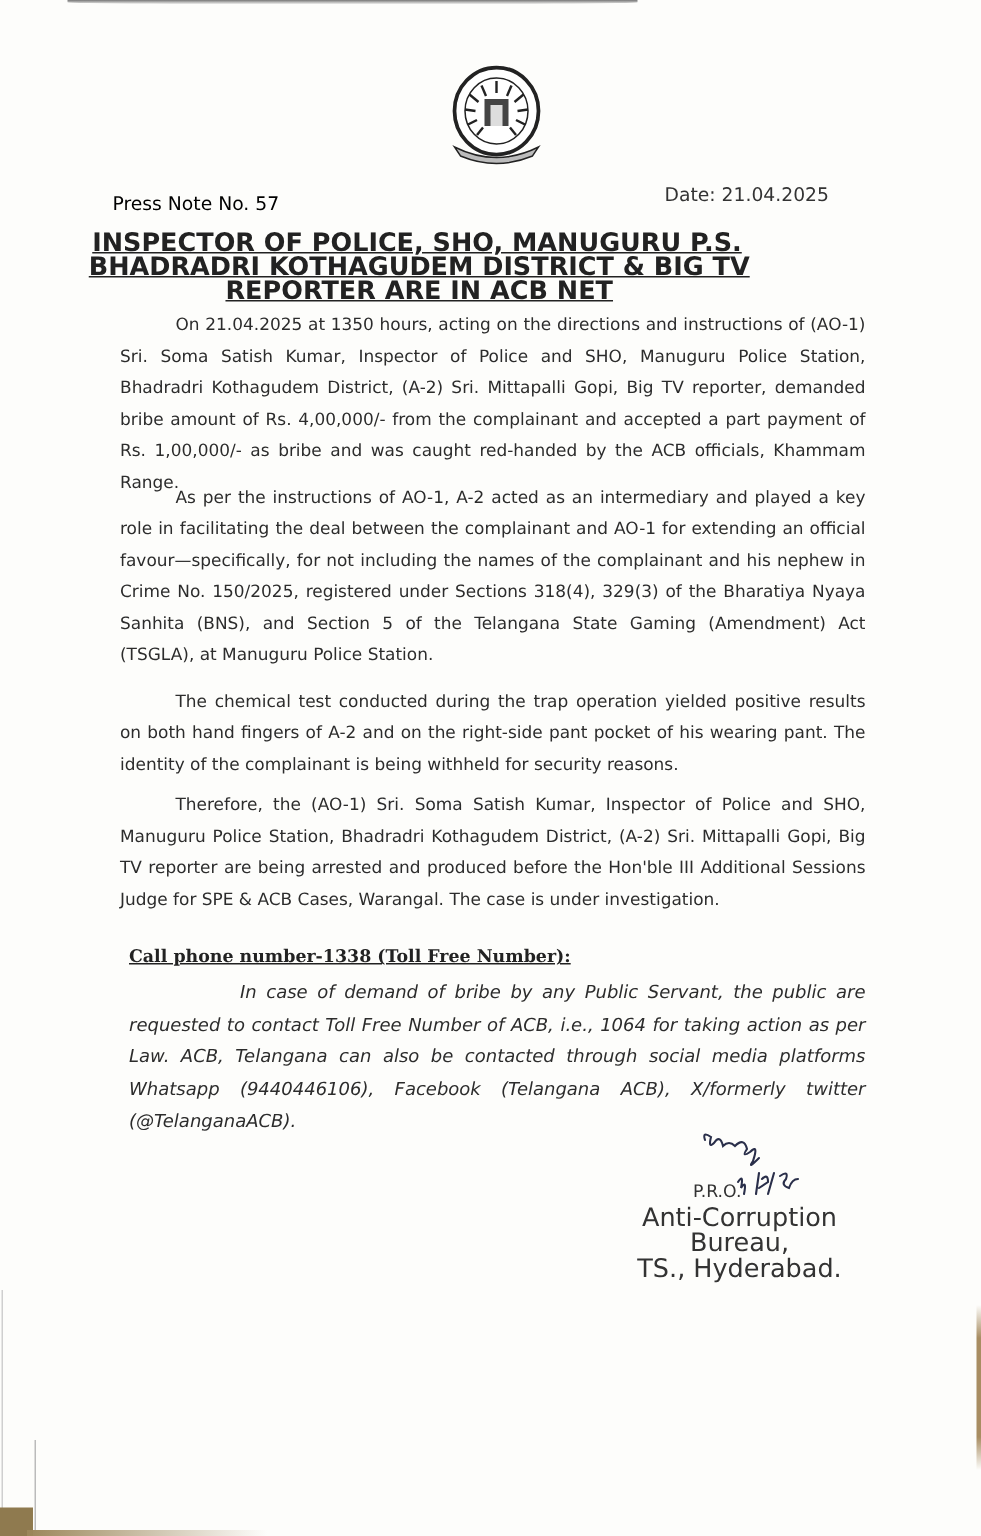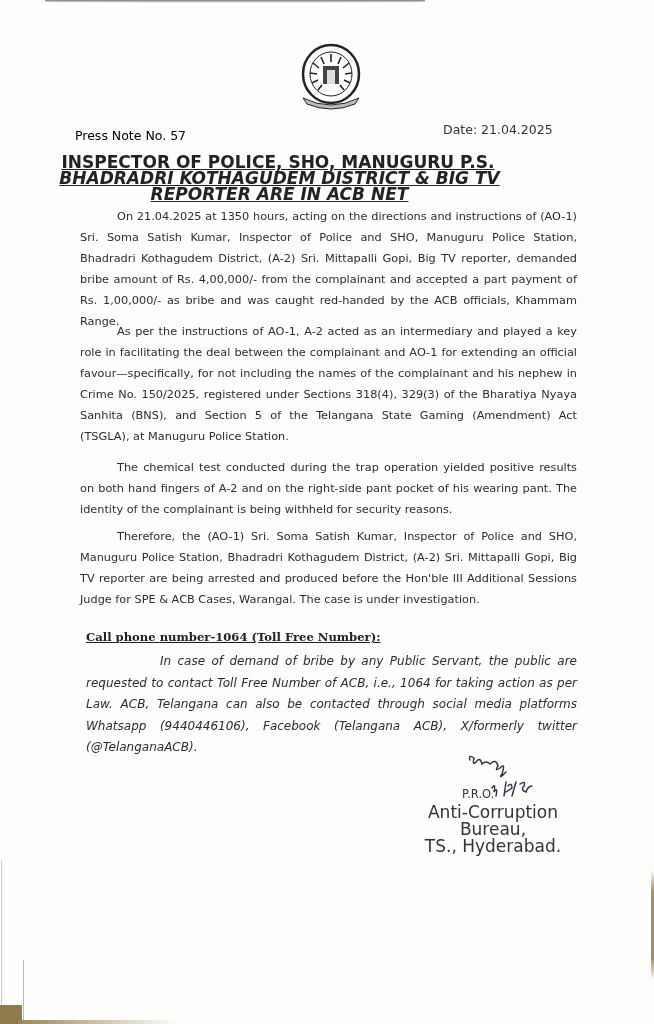--- a/index.html
+++ b/index.html
@@ -44,21 +44,21 @@
   }
   .date {
     position: absolute; left: 443px; top: 122px; font-size: 12.5px; color: #333;
   }
   .headline {
     position: absolute; left: 13px; width: 526px; top: 154px; text-align: center;
     font-size: 17px; font-weight: bold; line-height: 16px; color: #222;
   }
   .headline span { text-decoration: underline; display: block; }
   .headline .l1 { padding-left: 4px; }
-  .headline .l2 { padding-left: 7px; font-style: italic; }
+  .headline .l2 { padding-left: 7px; }
 
   .para {
     position: absolute; left: 80px; width: 497px;
     font-size: 11.3px; line-height: 21px; text-align: justify;
     text-indent: 37px; color: #2c2c2c;
   }
   .p1 { top: 206px; }
   .p2 { top: 321px; }
   .p3 { top: 457px; }
   .p4 { top: 526px; }
@@ -123,21 +123,21 @@
 <div class="headline">
   <span class="l1">INSPECTOR OF POLICE, SHO, MANUGURU P.S.</span>
   <span class="l2">BHADRADRI KOTHAGUDEM DISTRICT &amp; BIG TV REPORTER ARE IN ACB NET</span>
 </div>
 
 <div class="para p1">On 21.04.2025 at 1350 hours, acting on the directions and instructions of (AO-1) Sri. Soma Satish Kumar, Inspector of Police and SHO, Manuguru Police Station, Bhadradri Kothagudem District, (A-2) Sri. Mittapalli Gopi, Big TV reporter, demanded bribe amount of Rs. 4,00,000/- from the complainant and accepted a part payment of Rs. 1,00,000/- as bribe and was caught red-handed by the ACB officials, Khammam Range.</div>
 <div class="para p2">As per the instructions of AO-1, A-2 acted as an intermediary and played a key role in facilitating the deal between the complainant and AO-1 for extending an official favour—specifically, for not including the names of the complainant and his nephew in Crime No. 150/2025, registered under Sections 318(4), 329(3) of the Bharatiya Nyaya Sanhita (BNS), and Section 5 of the Telangana State Gaming (Amendment) Act (TSGLA), at Manuguru Police Station.</div>
 <div class="para p3">The chemical test conducted during the trap operation yielded positive results on both hand fingers of A-2 and on the right-side pant pocket of his wearing pant. The identity of the complainant is being withheld for security reasons.</div>
 <div class="para p4">Therefore, the (AO-1) Sri. Soma Satish Kumar, Inspector of Police and SHO, Manuguru Police Station, Bhadradri Kothagudem District, (A-2) Sri. Mittapalli Gopi, Big TV reporter are being arrested and produced before the Hon'ble III Additional Sessions Judge for SPE &amp; ACB Cases, Warangal. The case is under investigation.</div>
 
-<div class="call-heading">Call phone number-1064 (Toll Free Number):</div>
+<div class="call-heading">Call phone number-1338 (Toll Free Number):</div>
 <div class="call-para">In case of demand of bribe by any Public Servant, the public are requested to contact Toll Free Number of ACB, i.e., 1064 for taking action as per Law. ACB, Telangana can also be contacted through social media platforms Whatsapp (9440446106), Facebook (Telangana ACB), X/formerly twitter (@TelanganaACB).</div>
 
 <div class="sig-scribble">
   <svg width="80" height="52" viewBox="0 0 80 52" fill="none" stroke="#2a2f4a" stroke-width="1.4" stroke-linecap="round">
     <path d="M8 8 Q6 2 12 6 Q10 14 14 10 Q18 4 20 12 Q24 8 28 12 Q34 6 36 14 Q32 20 38 16 Q44 10 40 22 Q36 28 44 20"></path>
     <path d="M30 36 Q34 30 32 40 Q36 34 34 44"></path>
     <path d="M44 30 L42 44 M46 34 Q50 30 50 36 L44 40"></path>
     <path d="M54 30 L50 44"></path>
     <path d="M58 32 Q64 28 62 34 Q58 38 64 40 Q66 34 70 34"></path>
   </svg>

